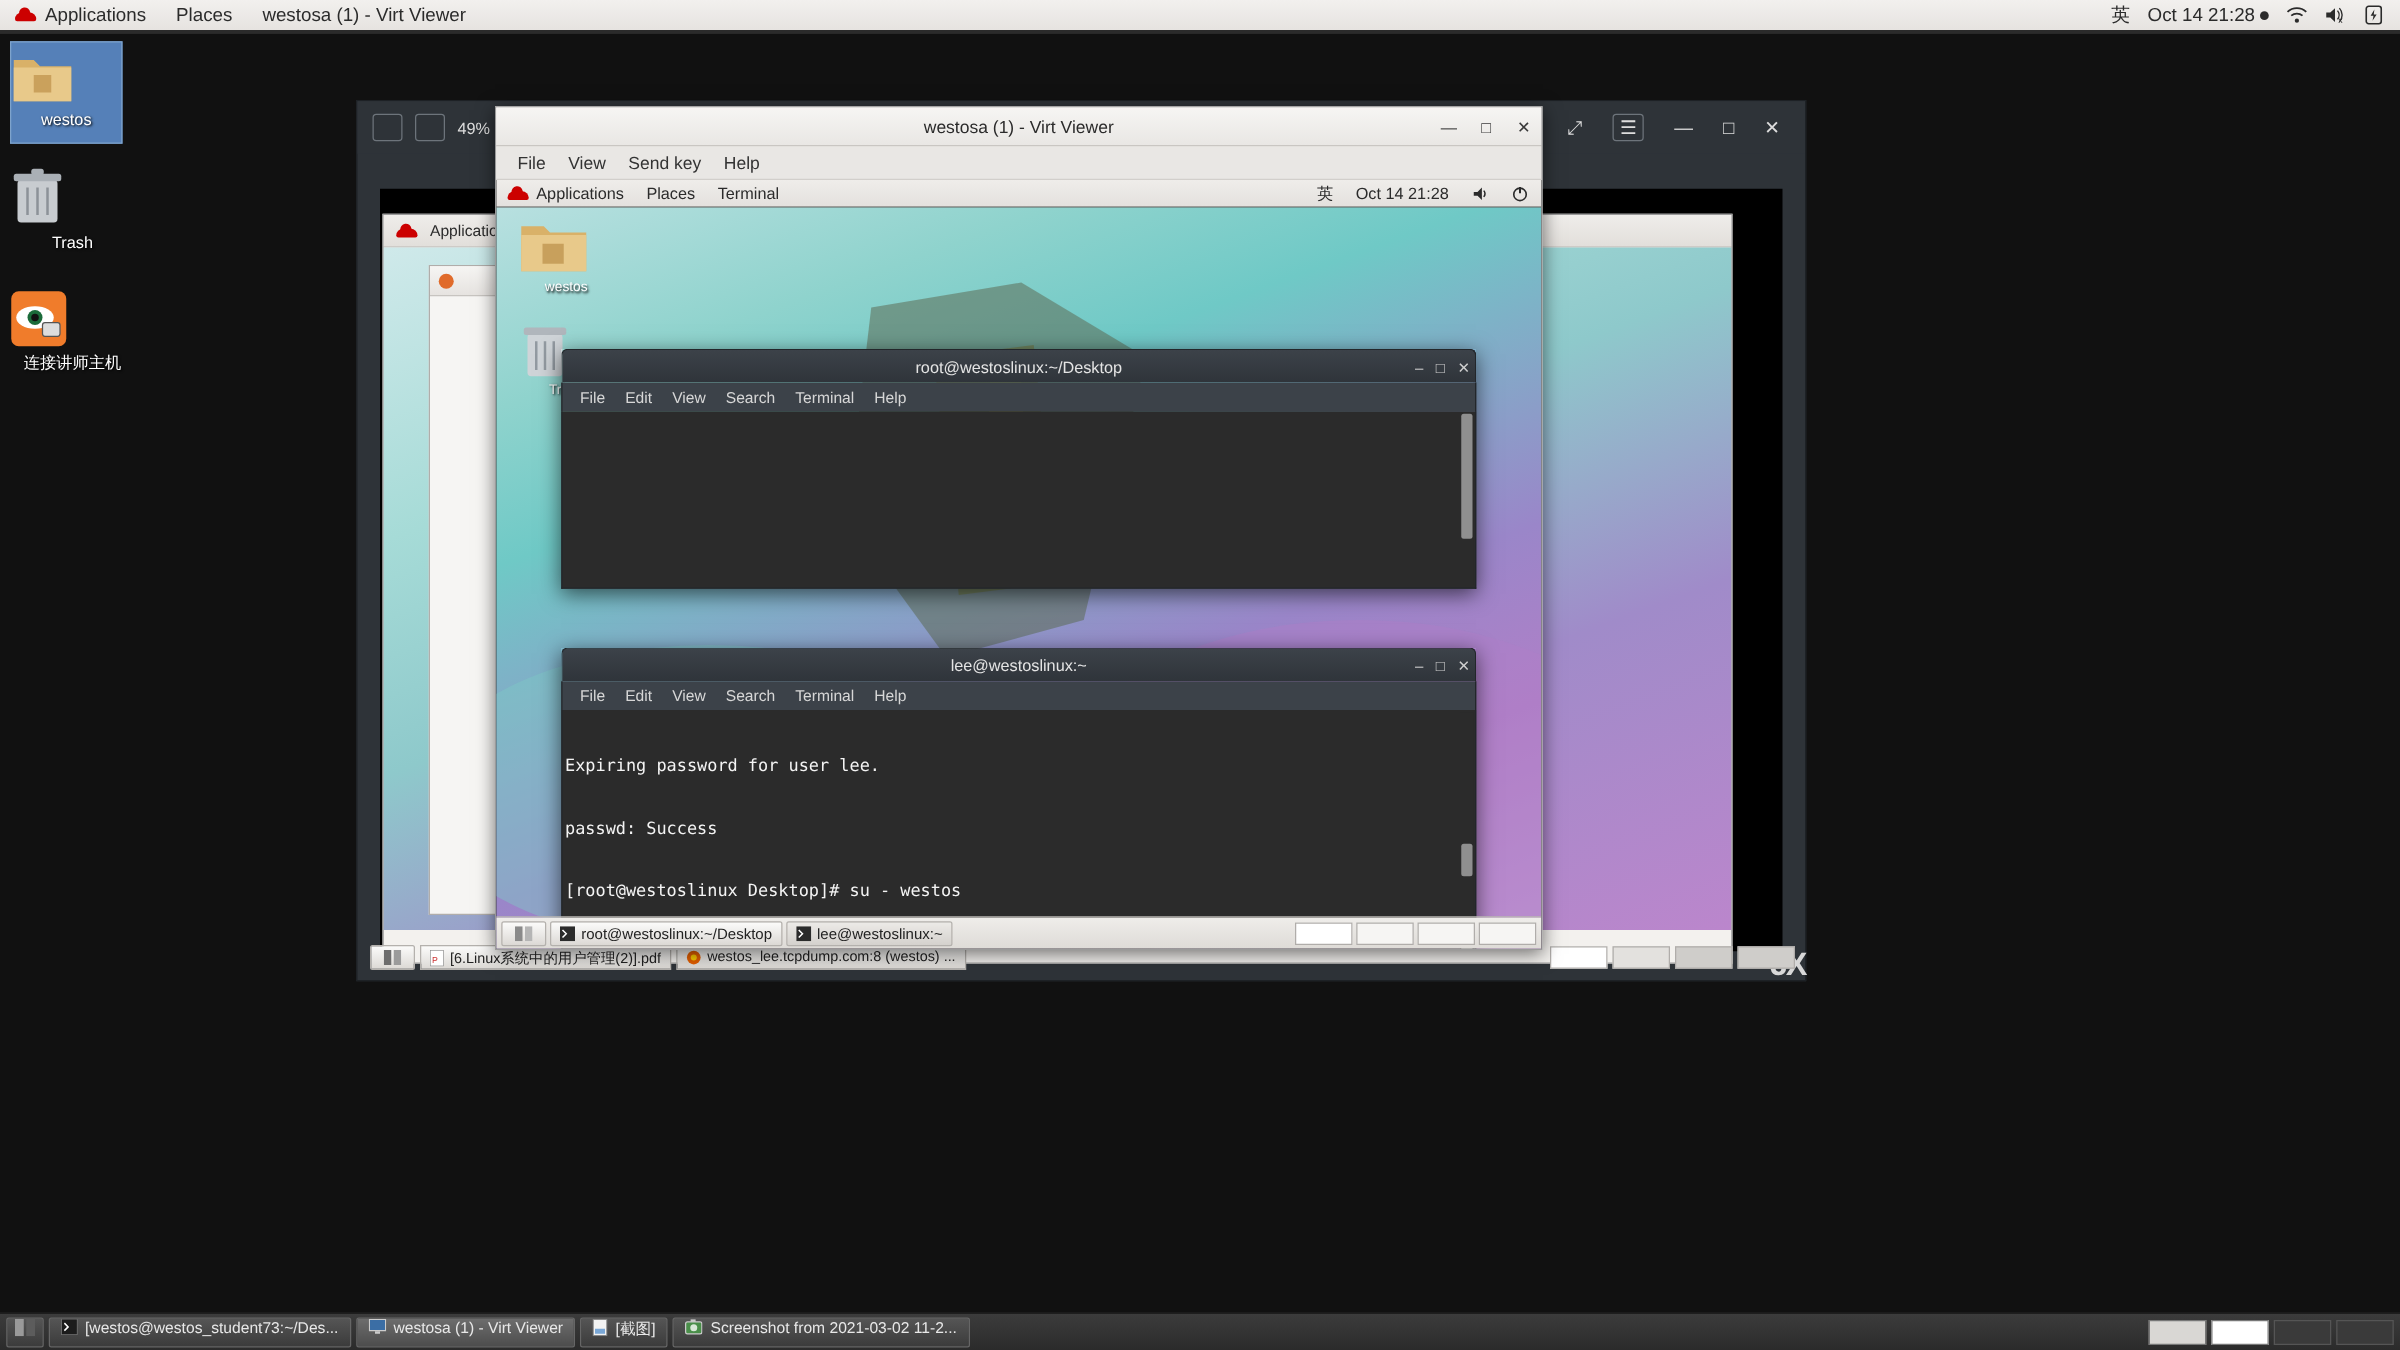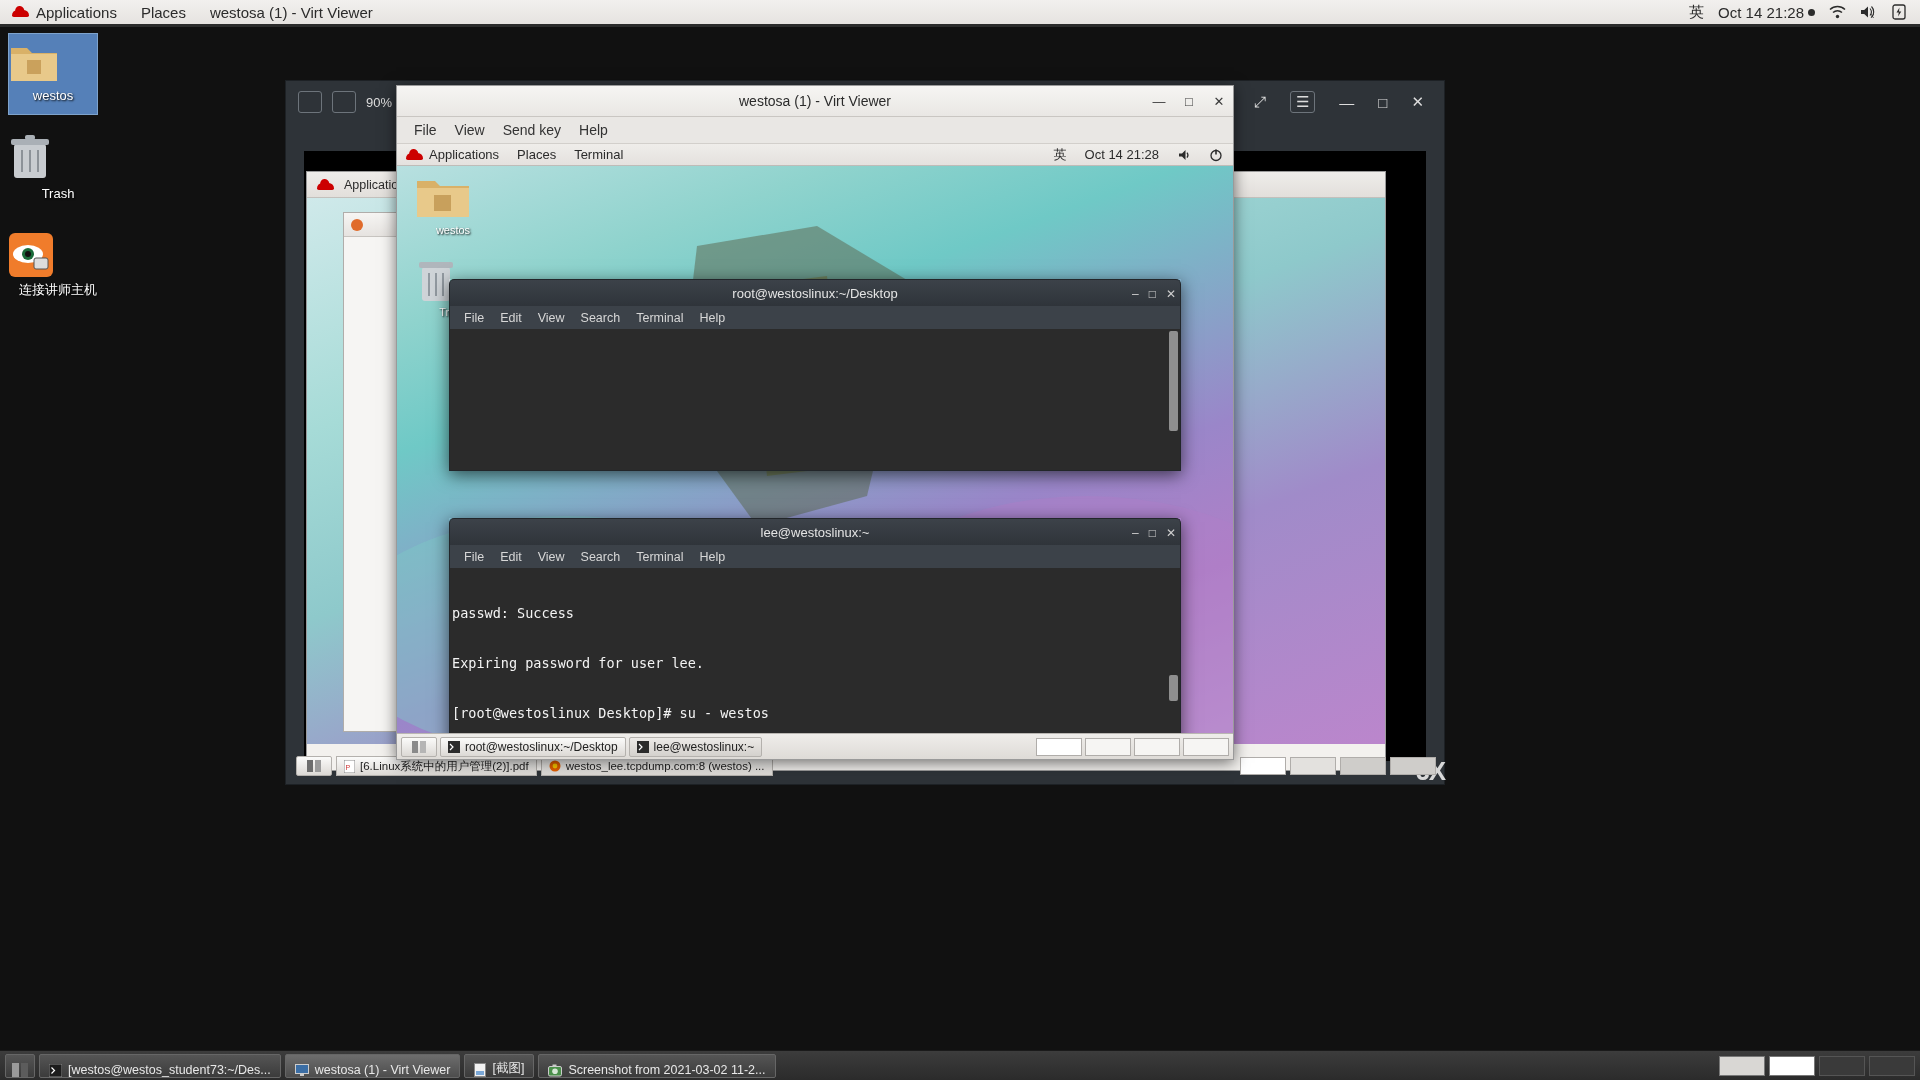--- a/index.html
+++ b/index.html
@@ -86,21 +86,21 @@
      background:linear-gradient(#efedea,#dedbd7);border-top:1px solid #b9b6b2;
      display:flex;align-items:center;gap:3px;padding:0 4px;}
   .tbtn{height:20px;display:flex;align-items:center;gap:5px;padding:0 7px;font-size:12px;
      background:linear-gradient(#fbfbfa,#dcd9d5);border:1px solid #b4b1ad;border-radius:2px;color:#222;}
   .tbtn.mini{width:36px;padding:0;justify-content:center;}
   .tbox{width:46px;height:18px;background:#f6f5f3;border:1px solid #b0adaa;}
   
   #host-taskbar{left:0;bottom:0;width:1920px;height:30px;
      background:linear-gradient(#3c3c3c,#2b2b2b);border-top:1px solid #1a1a1a;
      display:flex;align-items:center;gap:4px;padding:0 5px;}
-  .htbtn{height:24px;display:flex;align-items:flex-end;gap:6px;padding:0 9px;font-size:12.5px;
+  .htbtn{height:24px;display:flex;align-items:flex-start;gap:6px;padding:0 9px;font-size:12.5px;
      color:#e8e8e8;background:linear-gradient(#555,#3b3b3b);border:1px solid #666;border-radius:2px;max-width:255px;overflow:hidden;white-space:nowrap;}
   .htbtn.active{background:linear-gradient(#6d6d6d,#4d4d4d);}
   .htbox{width:46px;height:20px;background:#d9d7d4;border:1px solid #777;}
   .htbox.hl{background:#fff;}
   .pdftab{height:20px;display:flex;align-items:center;gap:5px;padding:0 7px;font-size:11.5px;
      background:linear-gradient(#fbfbfa,#dcd9d5);border:1px solid #b4b1ad;color:#222;}
 </style>
 </head>
 <body>
 
@@ -203,21 +203,21 @@
   </div>
   <div class="abs" style="left:0;top:22px;width:133px;height:426px;background:linear-gradient(160deg,#a9d8e0,#8f7bc4 60%,#b77fc9);"></div>
   <div class="abs" style="left:6px;top:40px;width:125px;color:#111;font-family:'DejaVu Sans Mono',monospace;font-size:12px;">2 11:27:03 2021</div>
   <div class="abs" style="left:25px;top:165px;width:75px;height:200px;background:#4a4a52;border:1px solid #2d2d33;"></div>
 </div>
 
 <div class="abs" style="left:285px;top:80px;width:1160px;height:705px;background:#2e3338;border:1px solid #1d2125;">
   <div class="abs" style="left:0;top:0;width:1158px;height:42px;background:#2e3338;display:flex;align-items:center;gap:10px;padding:0 12px;color:#ddd;font-size:13px;">
     <span style="display:inline-block;width:24px;height:22px;border:1px solid #6d747b;border-radius:3px;"></span>
     <span style="display:inline-block;width:24px;height:22px;border:1px solid #6d747b;border-radius:3px;"></span>
-    <span style="font-size:13px;">90%</span>
+    <span style="font-size:13px;">49%</span>
     <span class="spacer"></span>
   </div>
   <div class="abs" style="right:4px;top:0;height:42px;display:flex;align-items:center;gap:24px;padding-right:16px;color:#ddd;font-size:15px;">
     <span>⤢</span>
     <span style="border:1px solid #6d747b;border-radius:3px;padding:1px 5px;">☰</span>
     <span>—</span>
     <span>□</span>
     <span>✕</span>
   </div>
   <div class="abs" style="left:18px;top:70px;width:1122px;height:610px;background:#000;"></div>
@@ -402,22 +402,22 @@
         </div>
         <div class="term-menu">
           <div>File</div>
           <div>Edit</div>
           <div>View</div>
           <div>Search</div>
           <div>Terminal</div>
           <div>Help</div>
         </div>
         <div class="term-body">
+          <div>Expiring password for user lee.</div>
           <div>passwd: Success</div>
-          <div>Expiring password for user lee.</div>
           <div>[root@westoslinux Desktop]# su - westos</div>
           
           
           
           
           
           
           
           
           

